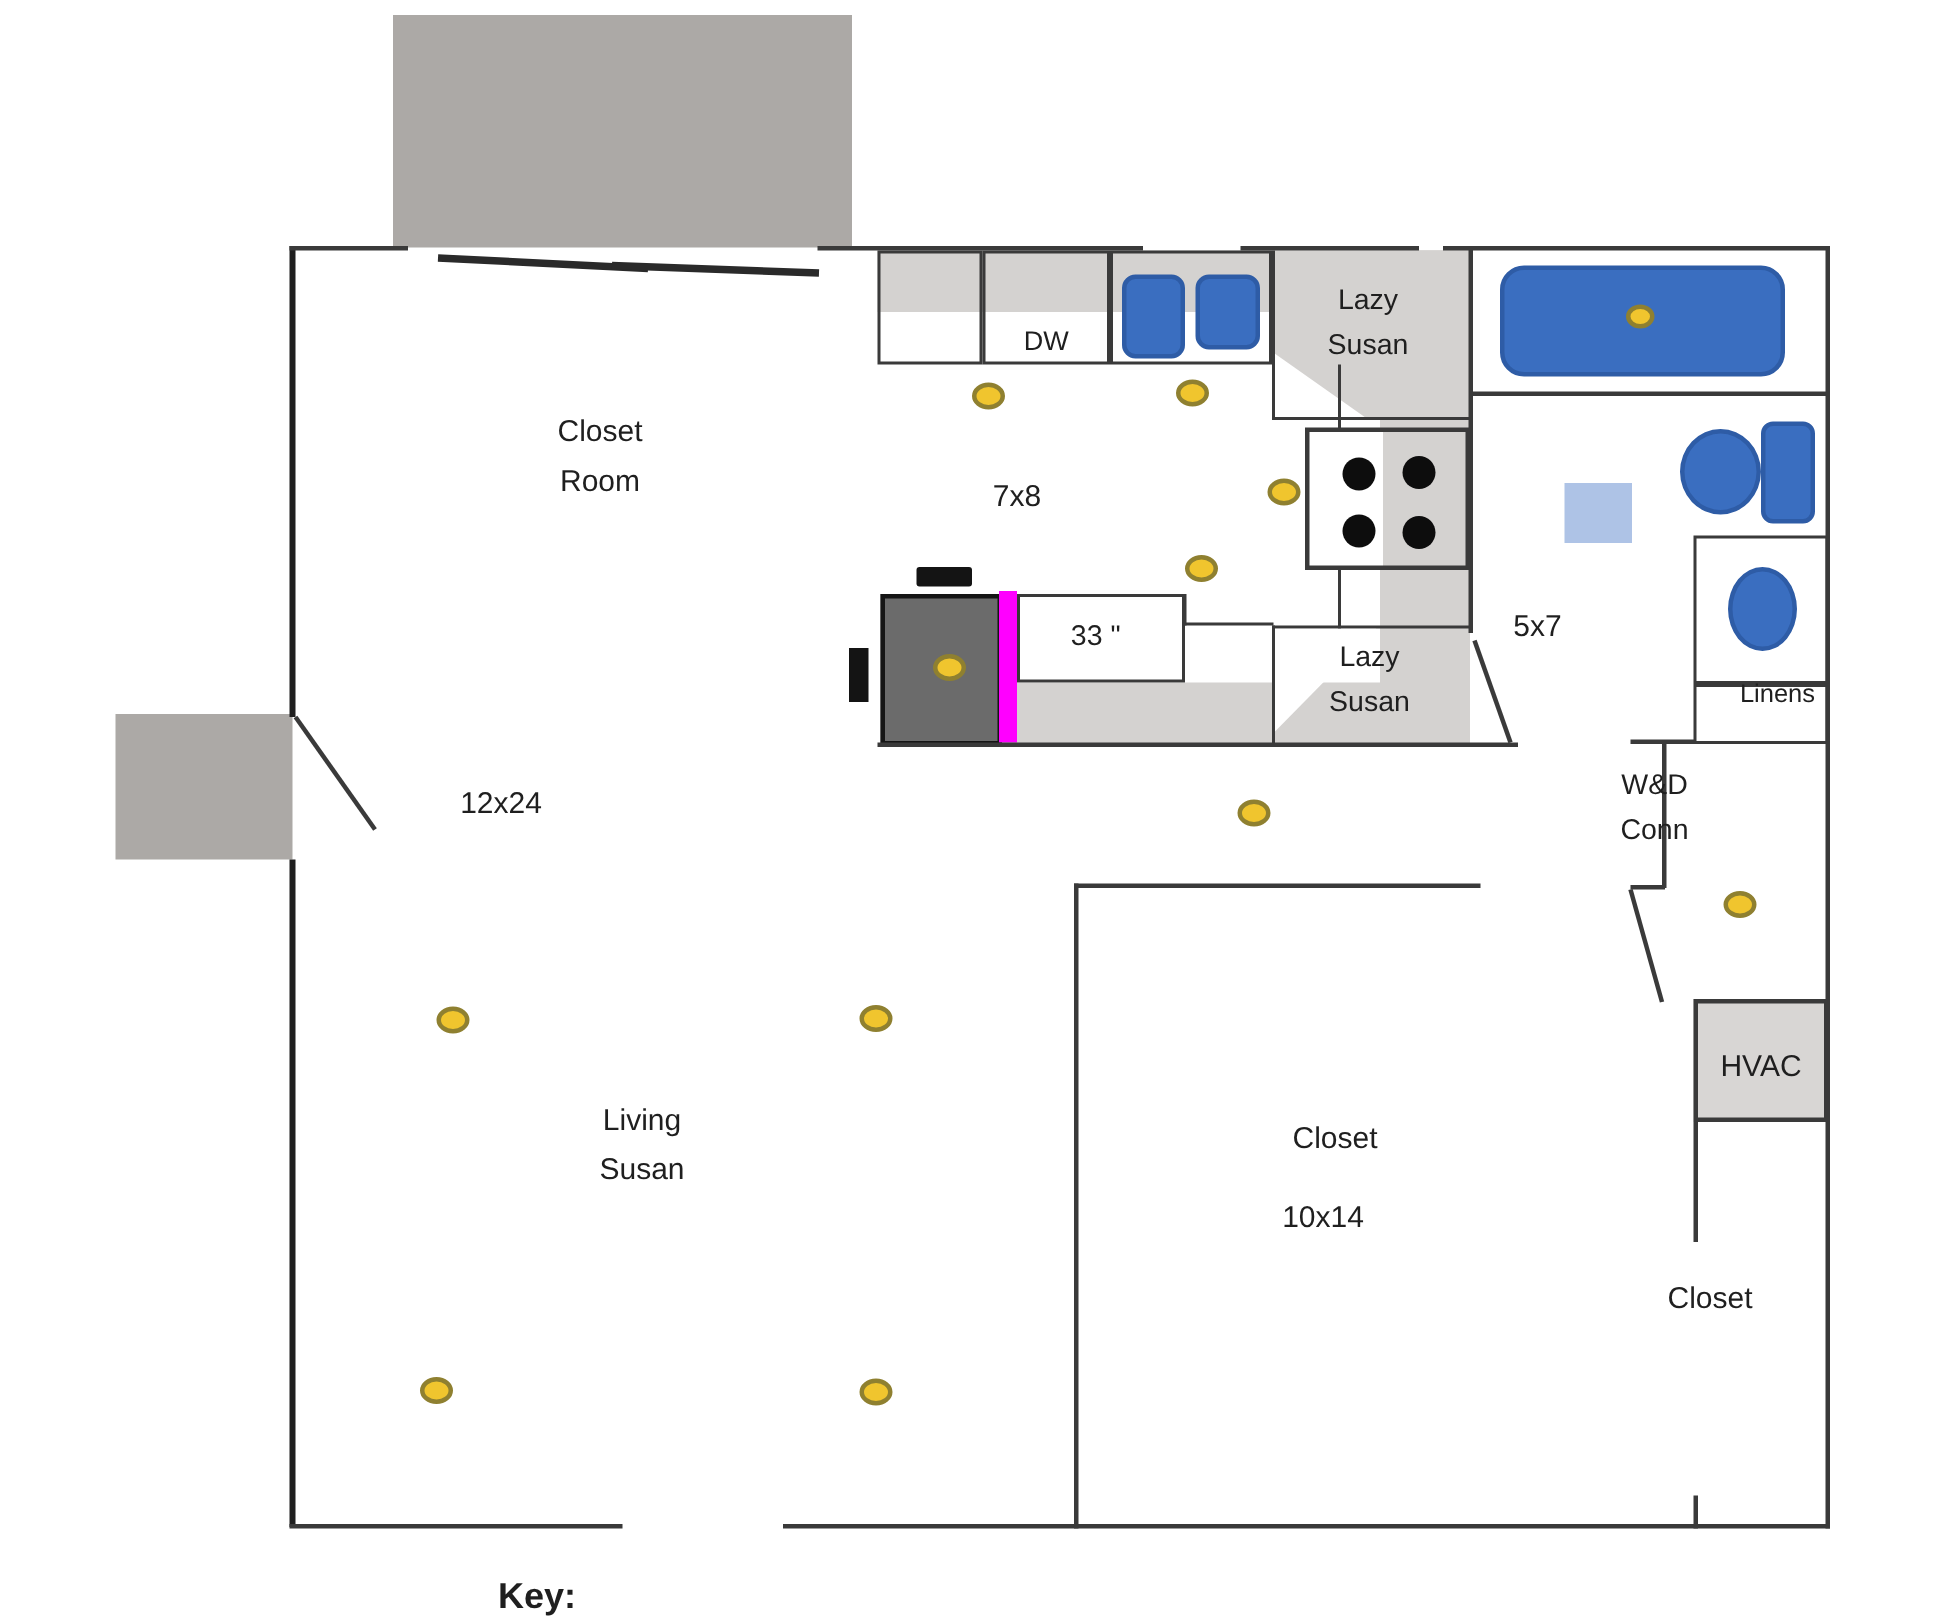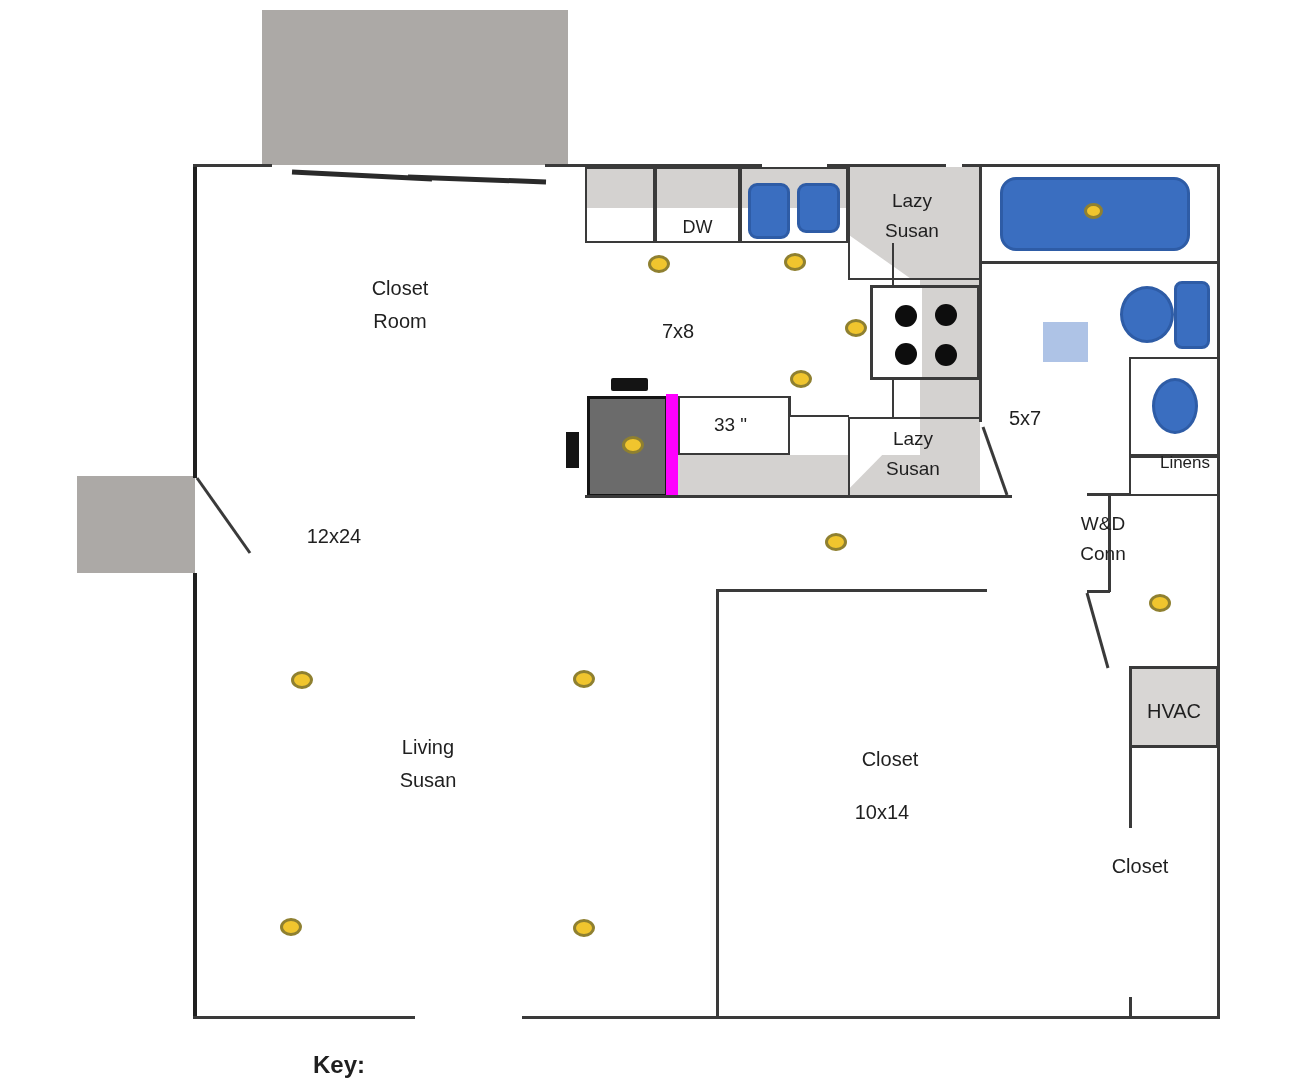--- a/index.html
+++ b/index.html
@@ -128,15 +128,15 @@
   <div class="lbl sm" style="left:678px;top:410px;width:105px;">33 "</div>
   <div class="lbl" style="left:985px;top:402px;width:80px;">5x7</div>
   <div class="lbl" style="left:1131px;top:449px;width:108px;font-size:17px;line-height:28px;">Linens</div>
   <div class="lbl sm" style="left:1072px;top:509px;width:62px;">W&amp;D Conn</div>
   <div class="lbl" style="left:294px;top:520px;width:80px;">12x24</div>
   <div class="lbl" style="left:391px;top:731px;width:74px;">Living Susan</div>
   <div class="lbl" style="left:830px;top:743px;width:120px;">Closet</div>
   <div class="lbl" style="left:827px;top:796px;width:110px;">10x14</div>
   <div class="lbl" style="left:1132px;top:695px;width:84px;">HVAC</div>
   <div class="lbl" style="left:1090px;top:850px;width:100px;">Closet</div>
-  <div class="lbl" style="left:294px;top:1048px;width:90px;font-size:24px;font-weight:bold;text-align:center;">Key:</div>
+  <div class="lbl" style="left:294px;top:1048px;width:90px;font-size:24px;font-weight:bold;text-align:right;">Key:</div>
 
 </div>
 
 </body></html>

